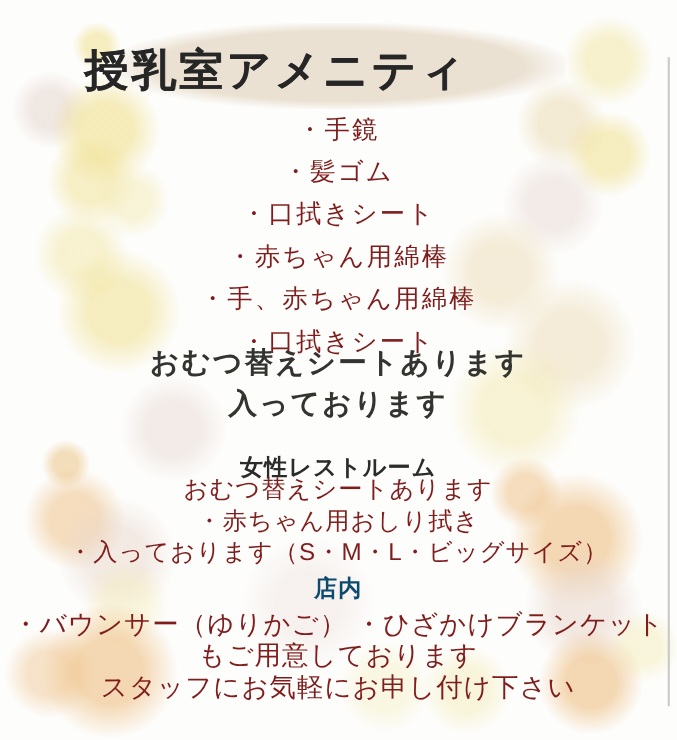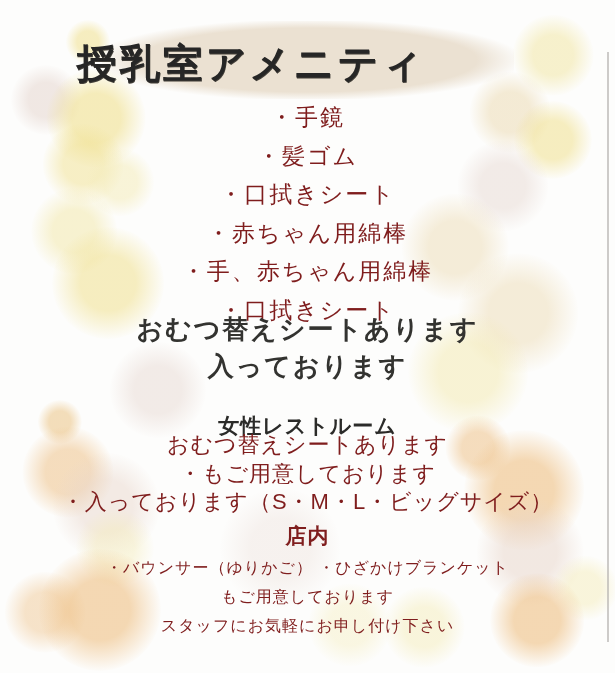--- a/index.html
+++ b/index.html
@@ -102,25 +102,25 @@
     font-size: 22px;
     line-height: 28.5px;
     letter-spacing: 1px;
   }
   #store-heading {
     top: 524px;
     font-size: 21px;
     line-height: 24px;
     font-weight: 700;
     letter-spacing: 1px;
-    color: #7f1d1d;
+    color: #0c4a6e;
   }
   #store-lines {
     top: 553px;
-    font-size: 16px;
+    font-size: 24px;
     line-height: 29px;
     letter-spacing: 1px;
     text-align: center;
   }
   .line { display: block; }
 </style>
 </head>
 <body>
 
 <div id="poster">
@@ -174,21 +174,21 @@
 
   <div id="location-note" class="text-layer">
     <span class="line">おむつ替えシートあります</span>
     <span class="line">入っております</span>
   </div>
 
   <div id="restroom-heading" class="text-layer">女性レストルーム</div>
 
   <div id="restroom-lines" class="text-layer">
     <span class="line">おむつ替えシートあります</span>
-    <span class="line">・もご用意しております</span>
+    <span class="line">・赤ちゃん用おしり拭き</span>
     <span class="line">・入っております（S・M・L・ビッグサイズ）</span>
   </div>
 
   <div id="store-heading" class="text-layer">店内</div>
 
   <div id="store-lines" class="text-layer">
     <span class="line">・バウンサー（ゆりかご） ・ひざかけブランケット</span>
     <span class="line">もご用意しております</span>
     <span class="line">スタッフにお気軽にお申し付け下さい</span>
   </div>

